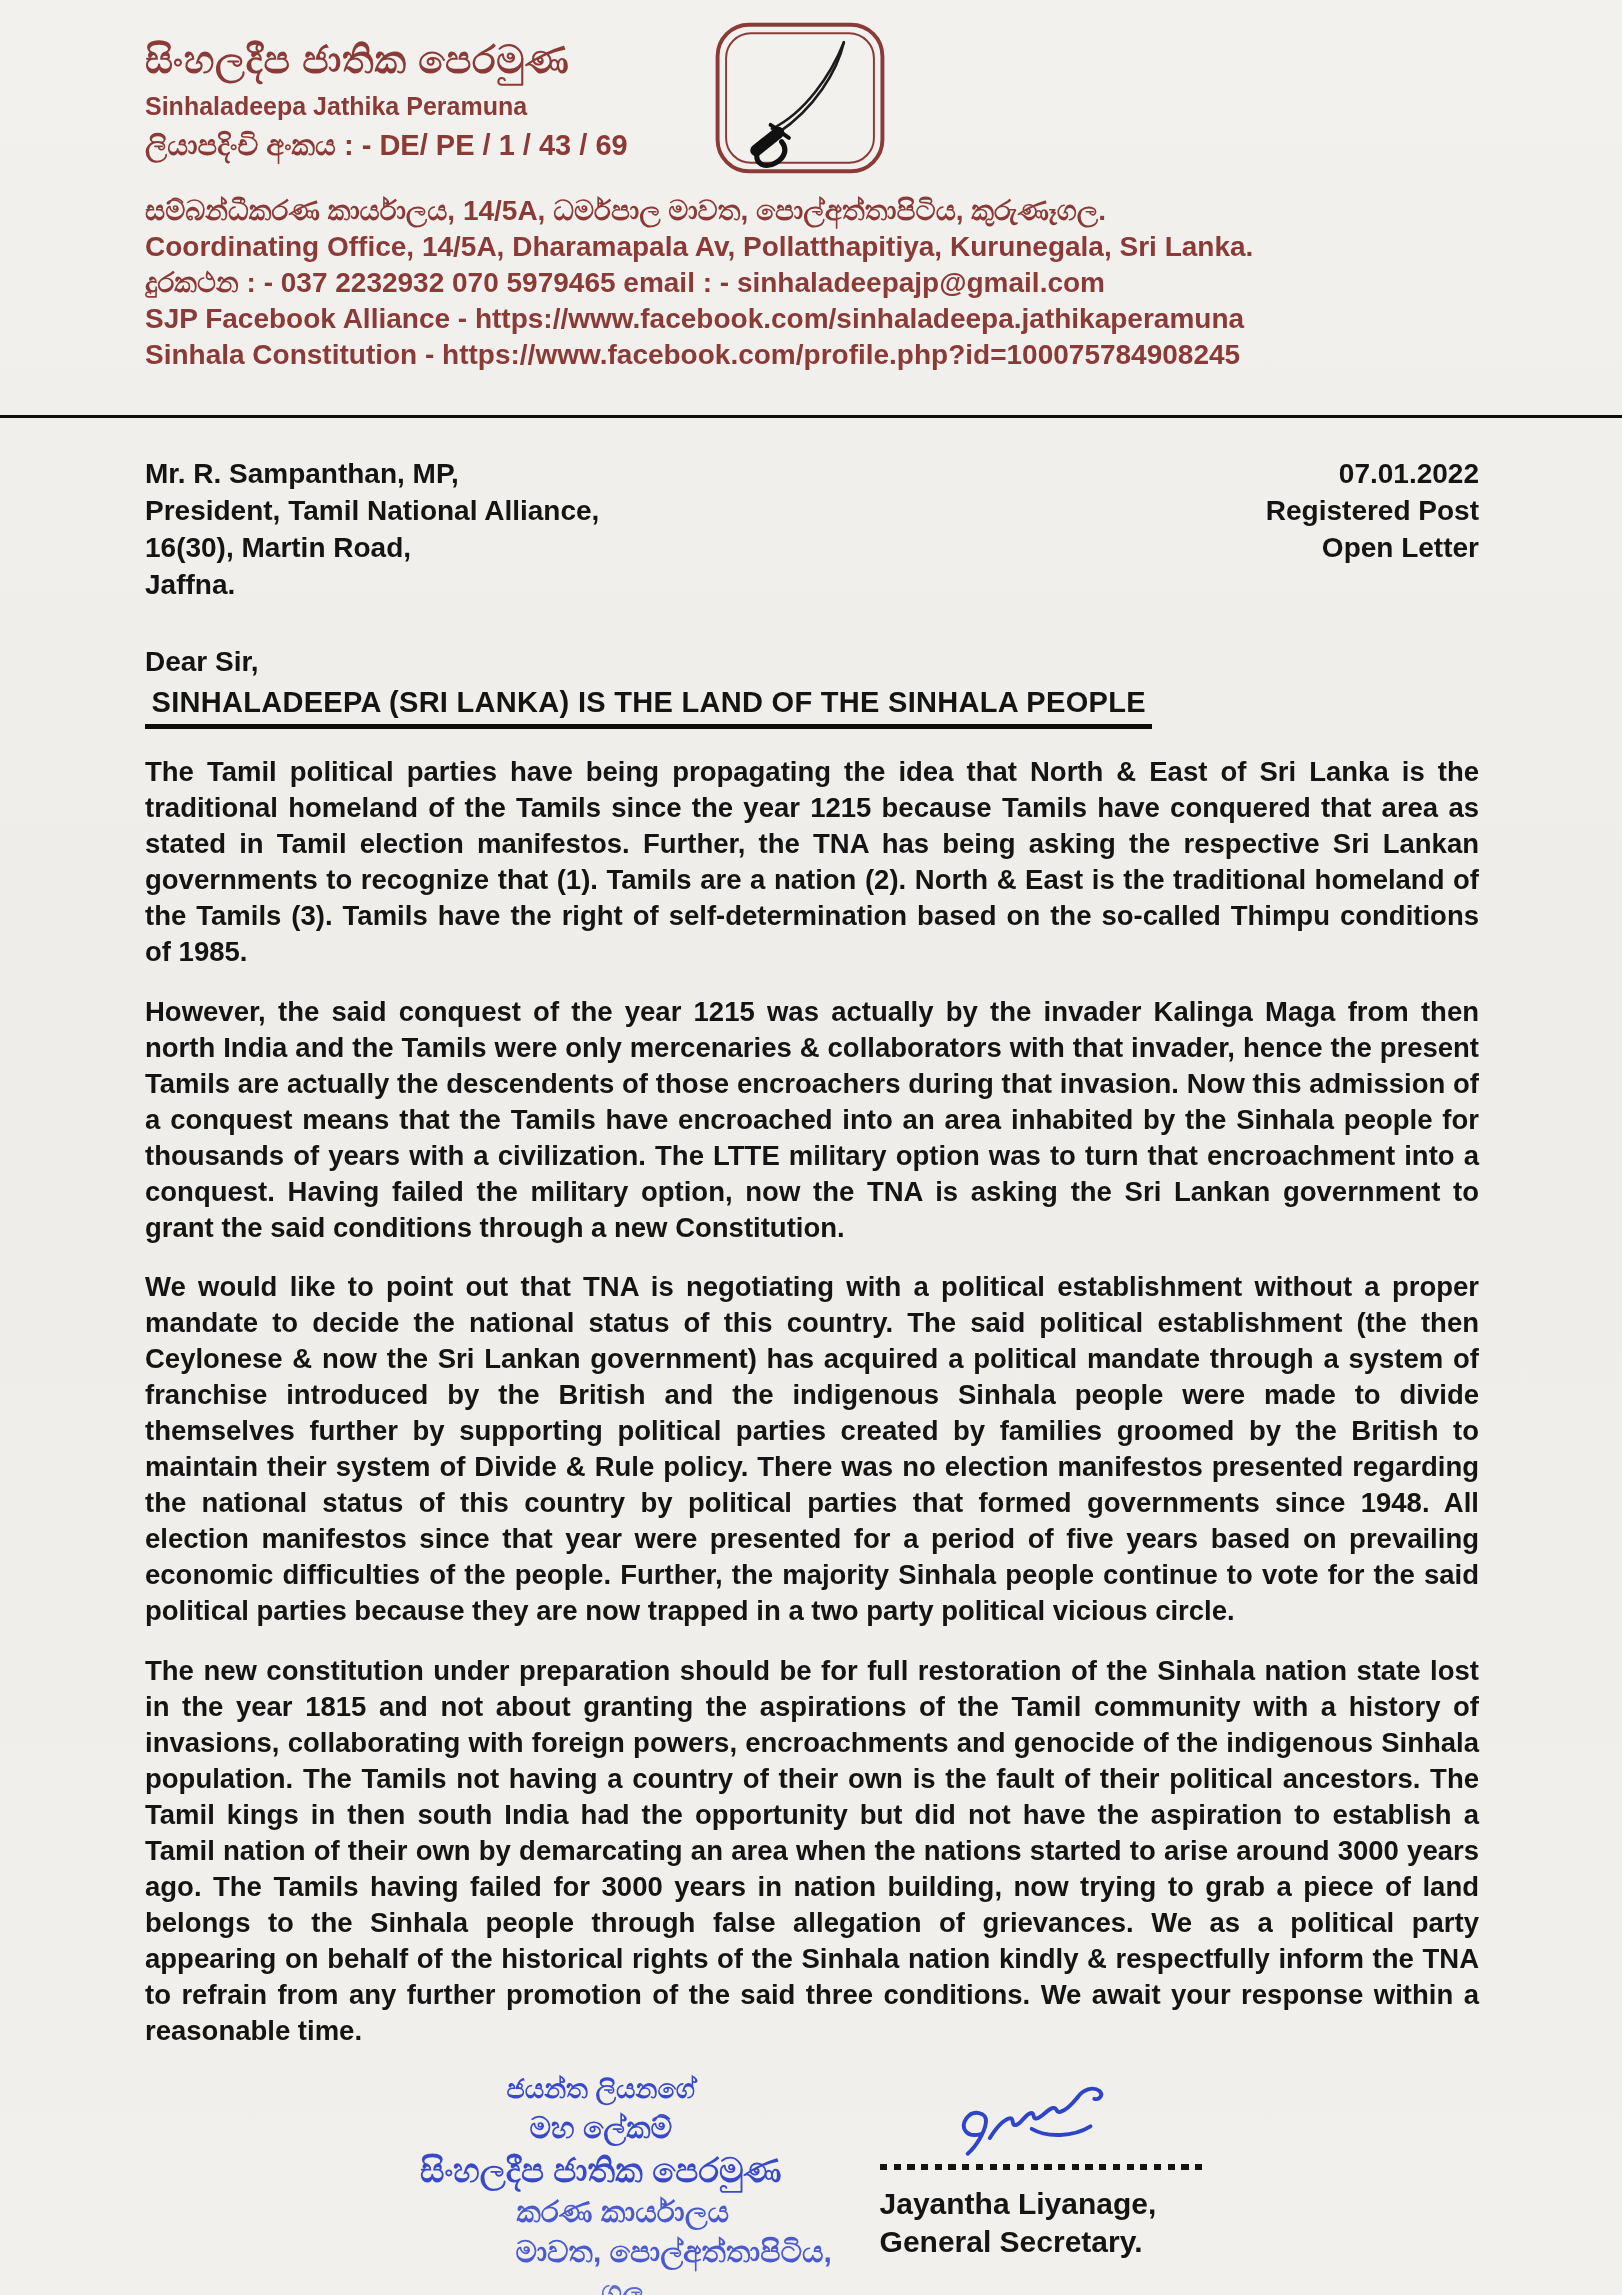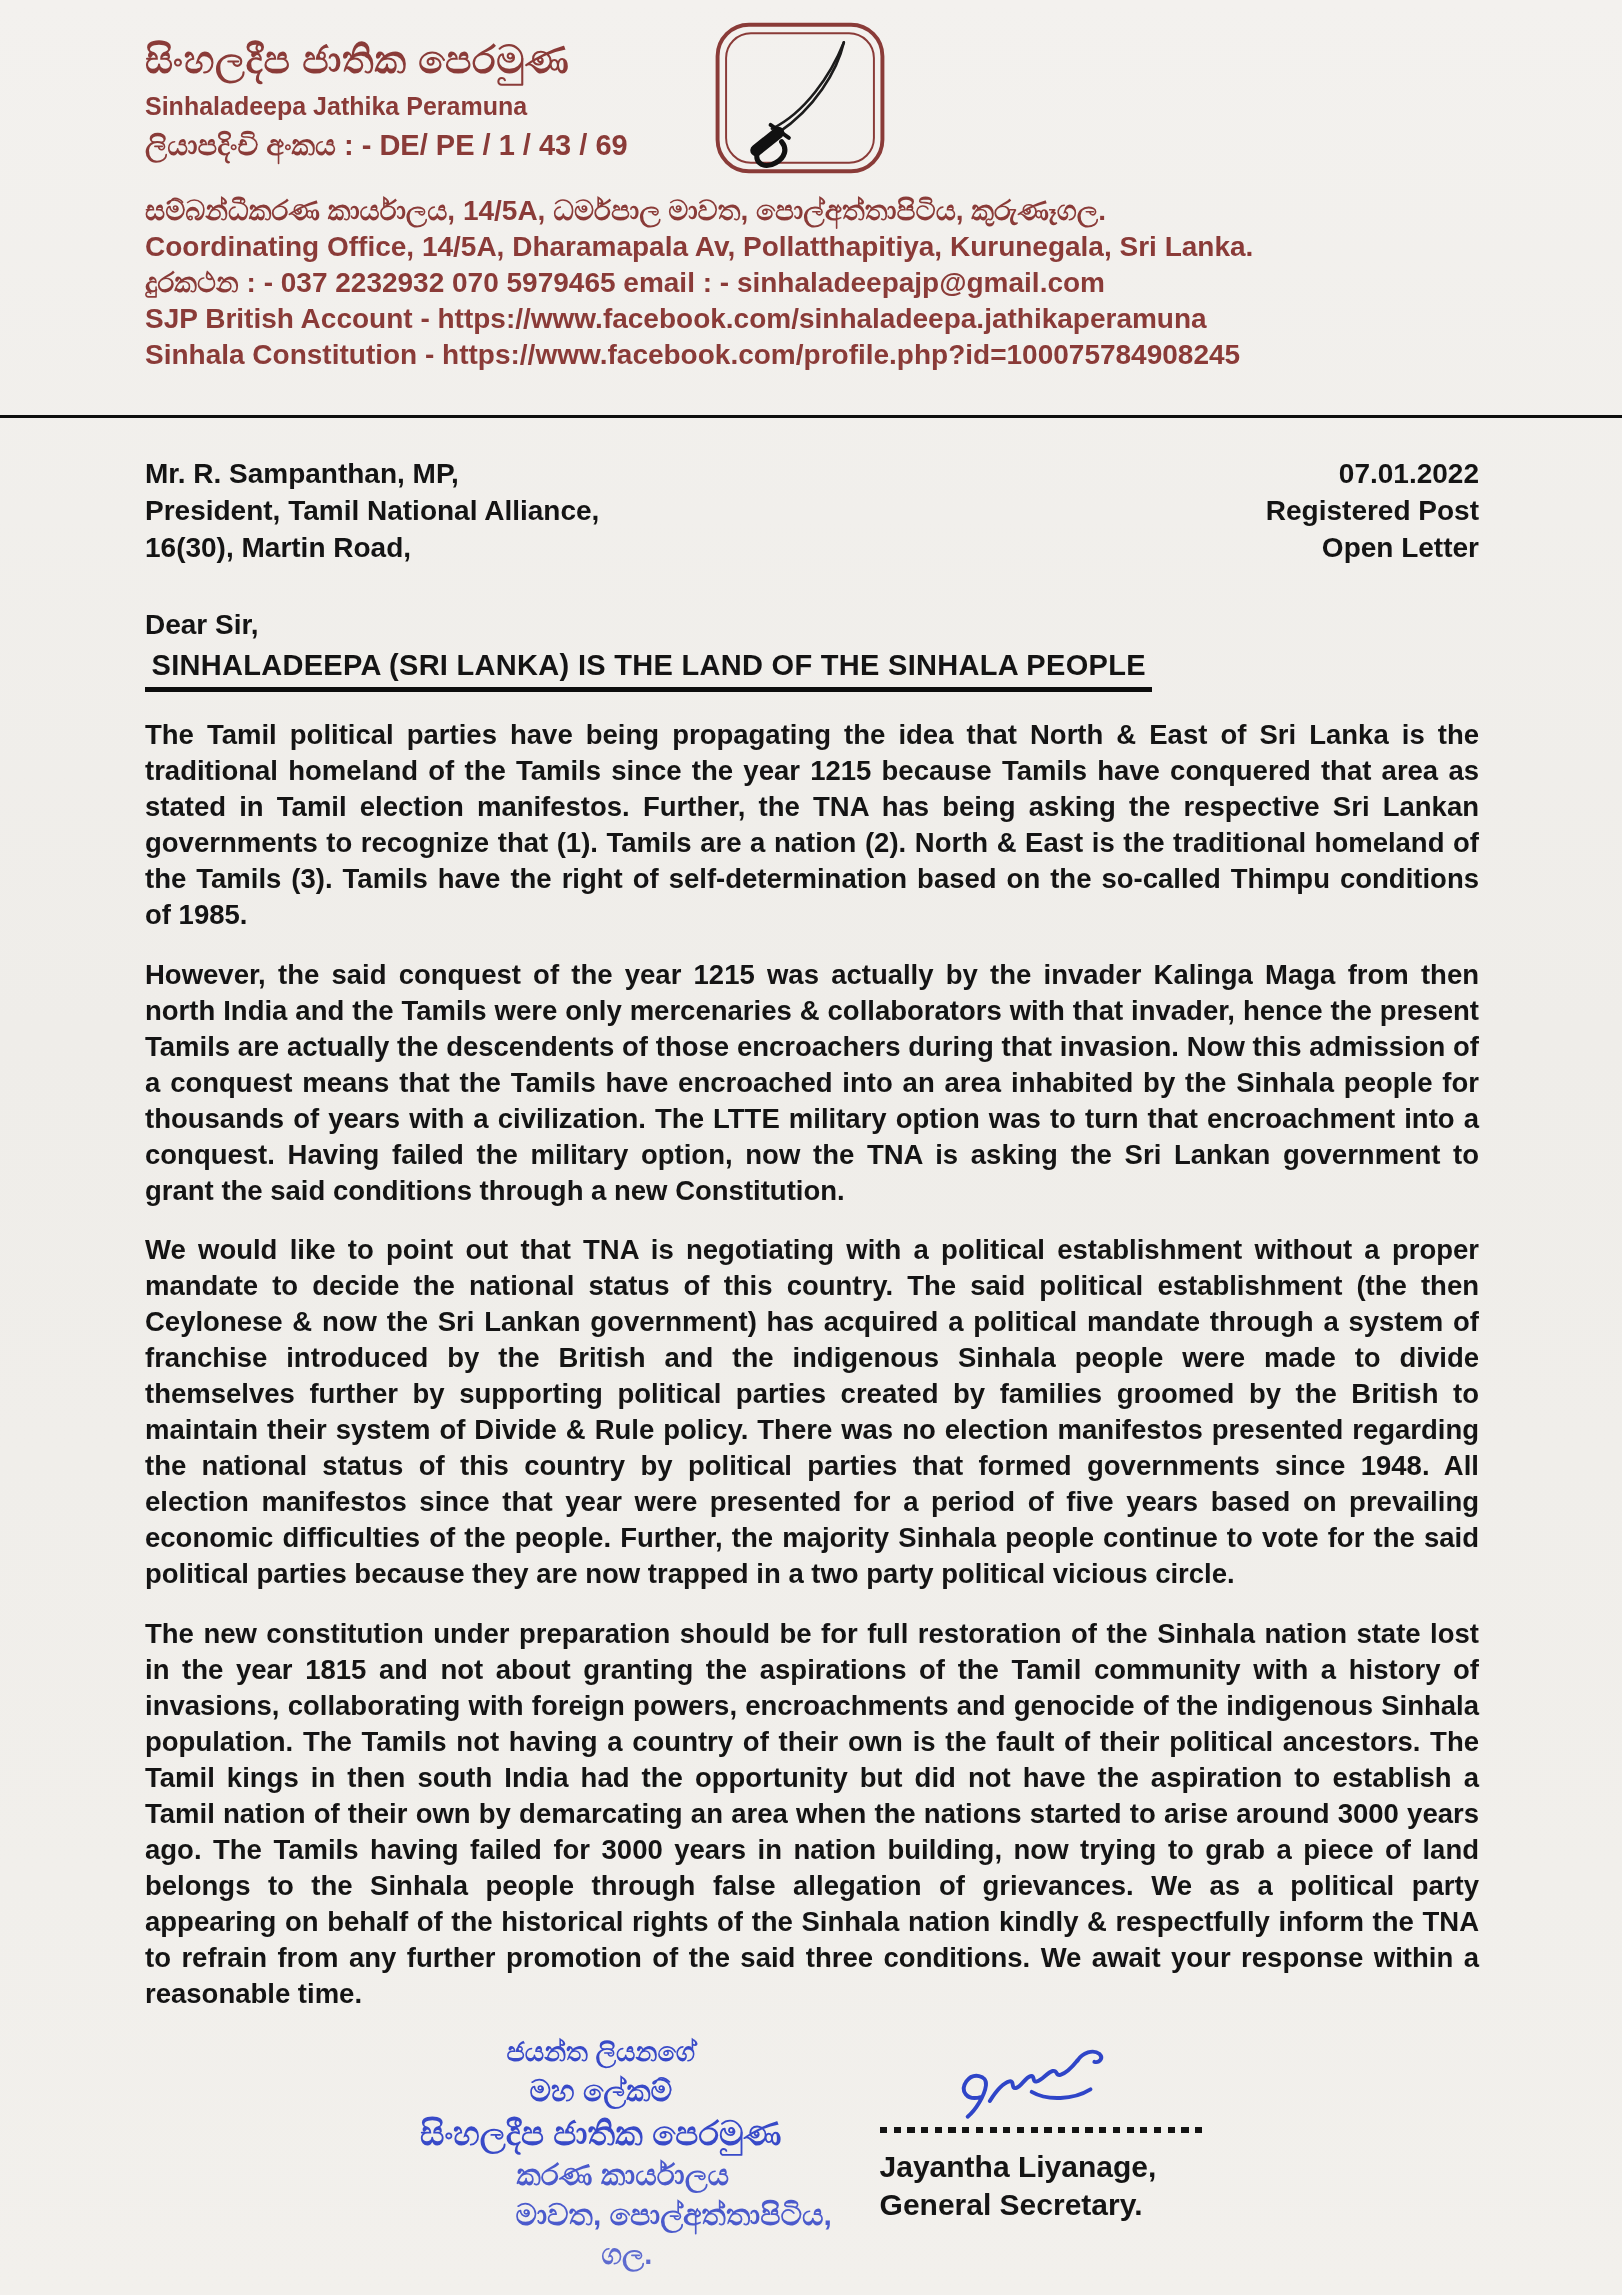--- a/index.html
+++ b/index.html
@@ -70,32 +70,33 @@
           <path d="M88 160 L116 180" stroke="#111" stroke-width="6" stroke-linecap="round"></path>
           <path d="M100 172 L66 199" stroke="#111" stroke-width="18" stroke-linecap="round"></path>
           <path d="M72 196 C 58 214 76 230 96 218 C 110 210 114 197 105 186" fill="none" stroke="#111" stroke-width="8" stroke-linecap="round"></path>
         </svg>
       </div>
 
       <div class="contact">
         <div>සම්බන්ධීකරණ කාර්යාලය, 14/5A, ධර්මපාල මාවත, පොල්අත්තාපිටිය, කුරුණෑගල.</div>
         <div>Coordinating Office, 14/5A, Dharamapala Av, Pollatthapitiya, Kurunegala, Sri Lanka.</div>
         <div>දුරකථන : - 037 2232932    070 5979465        email : - sinhaladeepajp@gmail.com</div>
-        <div>SJP British Account - https://www.facebook.com/sinhaladeepa.jathikaperamuna</div>
+        <div>SJP Facebook Alliance - https://www.facebook.com/sinhaladeepa.jathikaperamuna</div>
         <div>Sinhala Constitution - https://www.facebook.com/profile.php?id=100075784908245</div>
       </div>
     </header>
 
     <hr class="divider">
 
     <section class="addr-row">
       <div class="recipient">
         <div>Mr. R. Sampanthan, MP,</div>
         <div>President, Tamil National Alliance,</div>
         <div>16(30), Martin Road,</div>
+        <div>Jaffna.</div>
       </div>
       <div class="meta">
         <div>07.01.2022</div>
         <div>Registered Post</div>
         <div>Open Letter</div>
       </div>
     </section>
 
     <div class="salutation">Dear Sir,</div>
 

